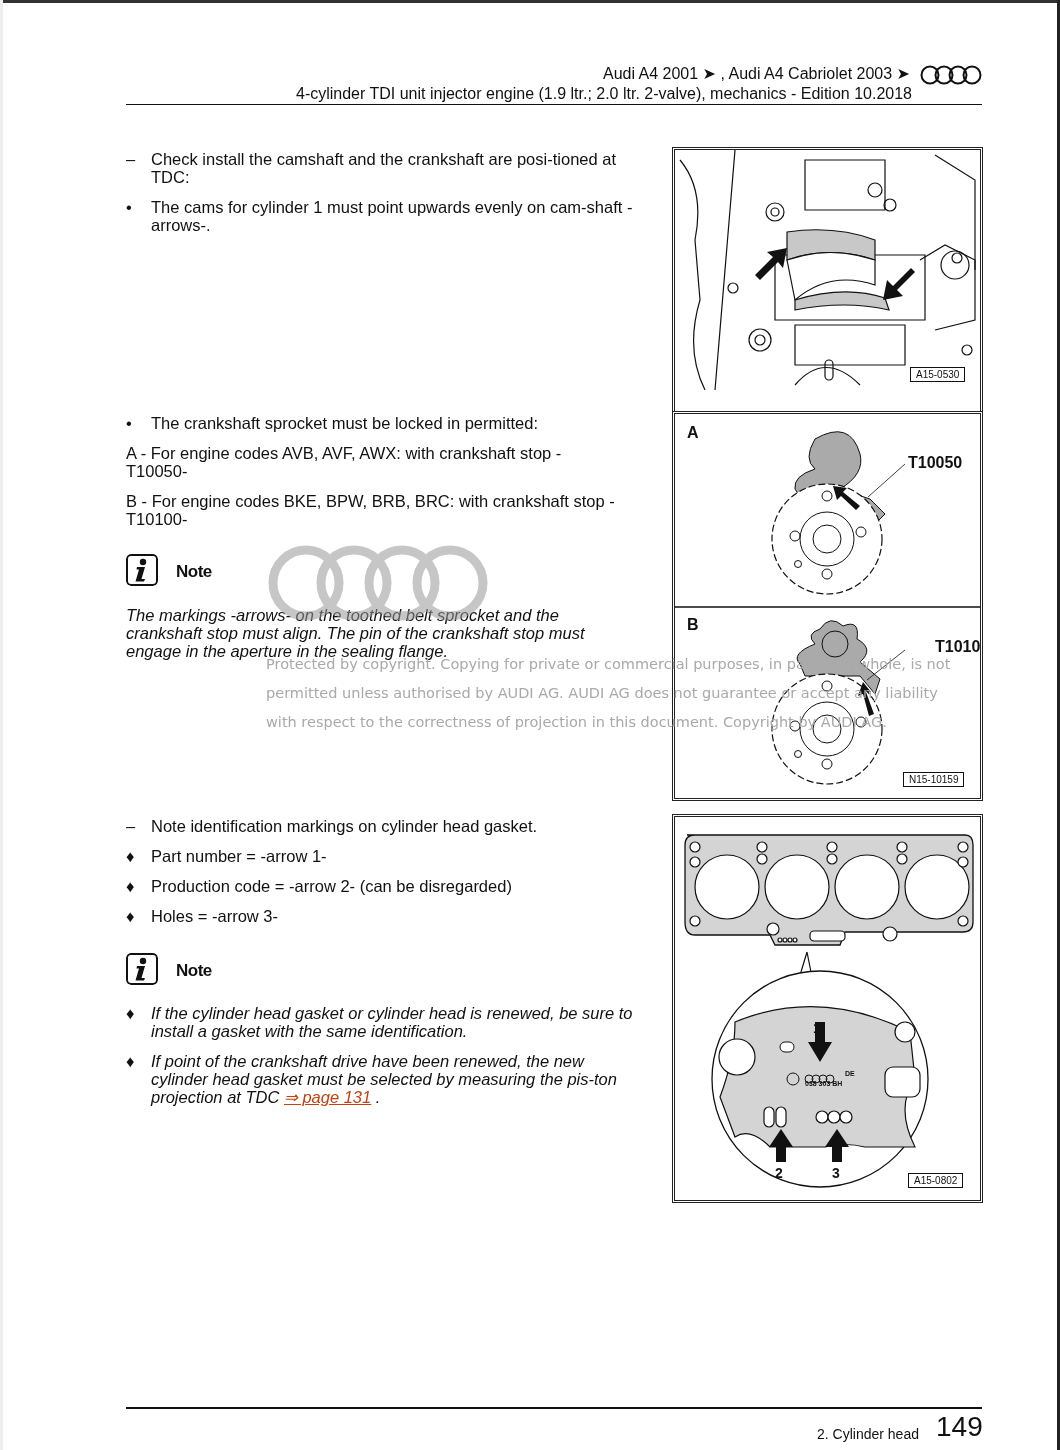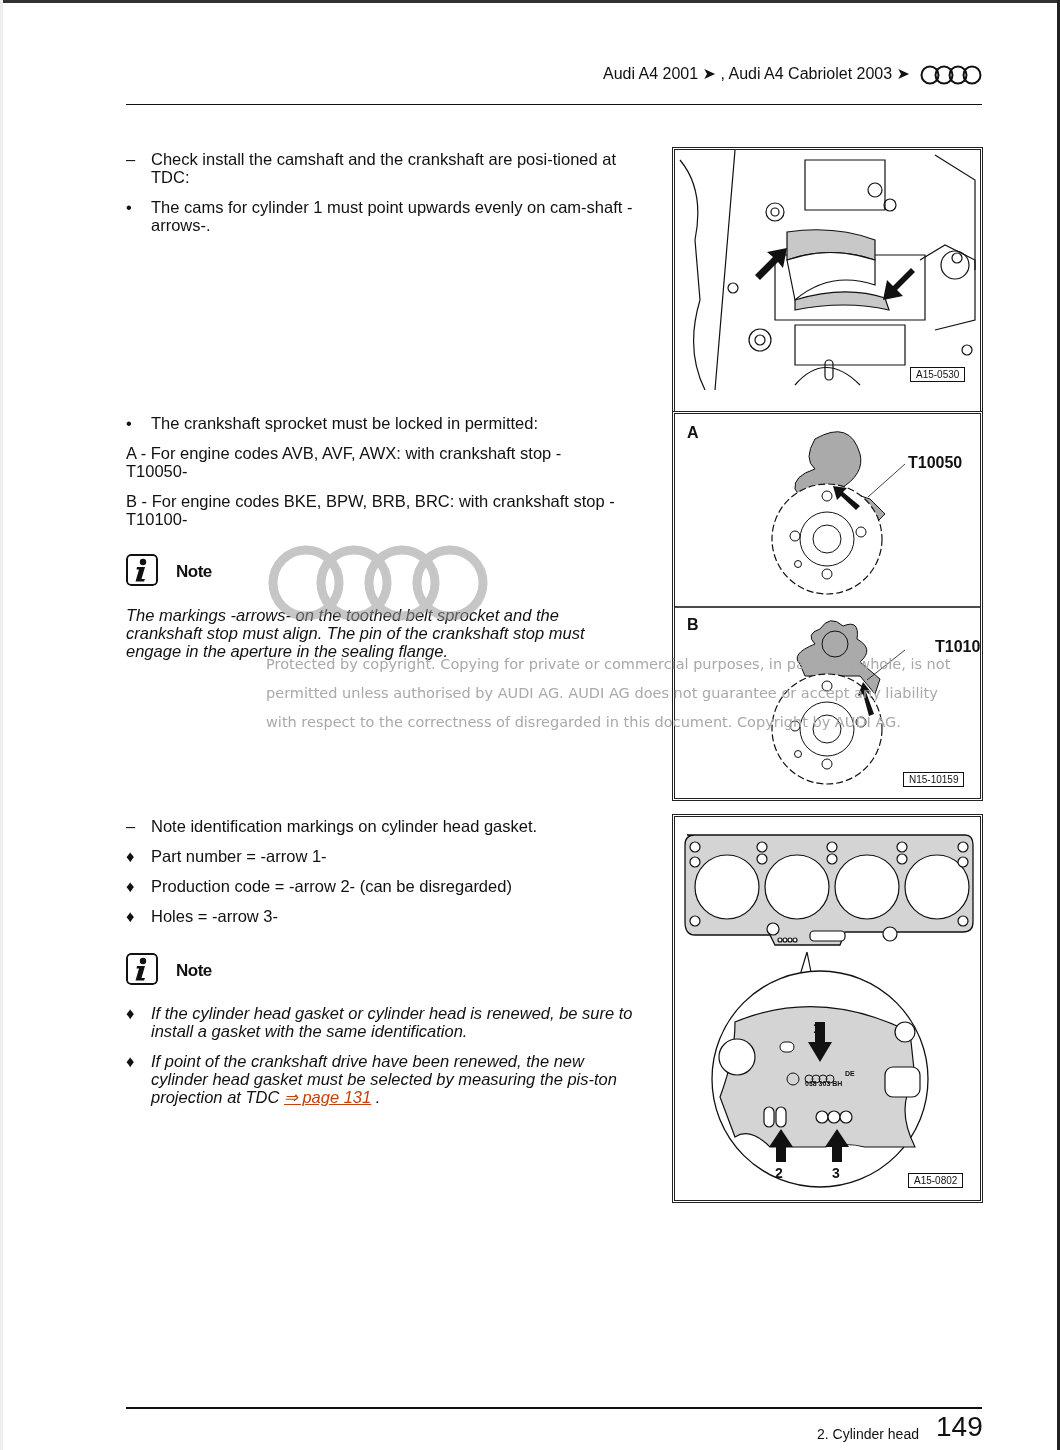--- a/index.html
+++ b/index.html
@@ -39,20 +39,21 @@
 </style>
 </head>
 <body>
 
 <div class="topbar"></div>
 <div class="leftedge"></div>
 <div class="rightedge"></div>
 
 <div class="hdr">
   <div class="hdr-line1">Audi A4 2001 ➤ , Audi A4 Cabriolet 2003 ➤</div>
+  <div class="hdr-line2">4-cylinder TDI unit injector engine (1.9 ltr.; 2.0 ltr. 2-valve), mechanics - Edition 10.2018</div>
   <svg class="hdr-logo" viewBox="0 0 62 22">
     <g fill="none" stroke="#111" stroke-width="2">
       <circle cx="10" cy="11" r="8.5"></circle>
         <circle cx="24" cy="11" r="8.5"></circle>
       <circle cx="38" cy="11" r="8.5"></circle>
         <circle cx="52" cy="11" r="8.5"></circle>
     </g>
   </svg>
 </div>
 
@@ -157,21 +158,21 @@
 <svg class="watermark-logo" viewBox="0 0 225 78">
   <g fill="none" stroke="#999" stroke-width="9">
     <circle cx="40" cy="39" r="33"></circle>
       <circle cx="88" cy="39" r="33"></circle>
     <circle cx="136" cy="39" r="33"></circle>
       <circle cx="184" cy="39" r="33"></circle>
   </g>
 </svg>
 <div class="wm" style="top:656px;">Protected by copyright. Copying for private or commercial purposes, in part or in whole, is not</div>
 <div class="wm" style="top:685px;">permitted unless authorised by AUDI AG. AUDI AG does not guarantee or accept any liability</div>
-<div class="wm" style="top:714px;">with respect to the correctness of disregarded in this document. Copyright by AUDI AG.</div>
+<div class="wm" style="top:714px;">with respect to the correctness of projection in this document. Copyright by AUDI AG.</div>
 
 <div class="item" style="top:817px;">
   <span class="mk">–</span>
   <span class="tx">Note identification markings on cylinder head gasket.</span>
 </div>
 <div class="item" style="top:847px;">
   <span class="mk">♦</span>
   <span class="tx">Part number = -arrow 1-</span>
 </div>
 <div class="item" style="top:877px;">

